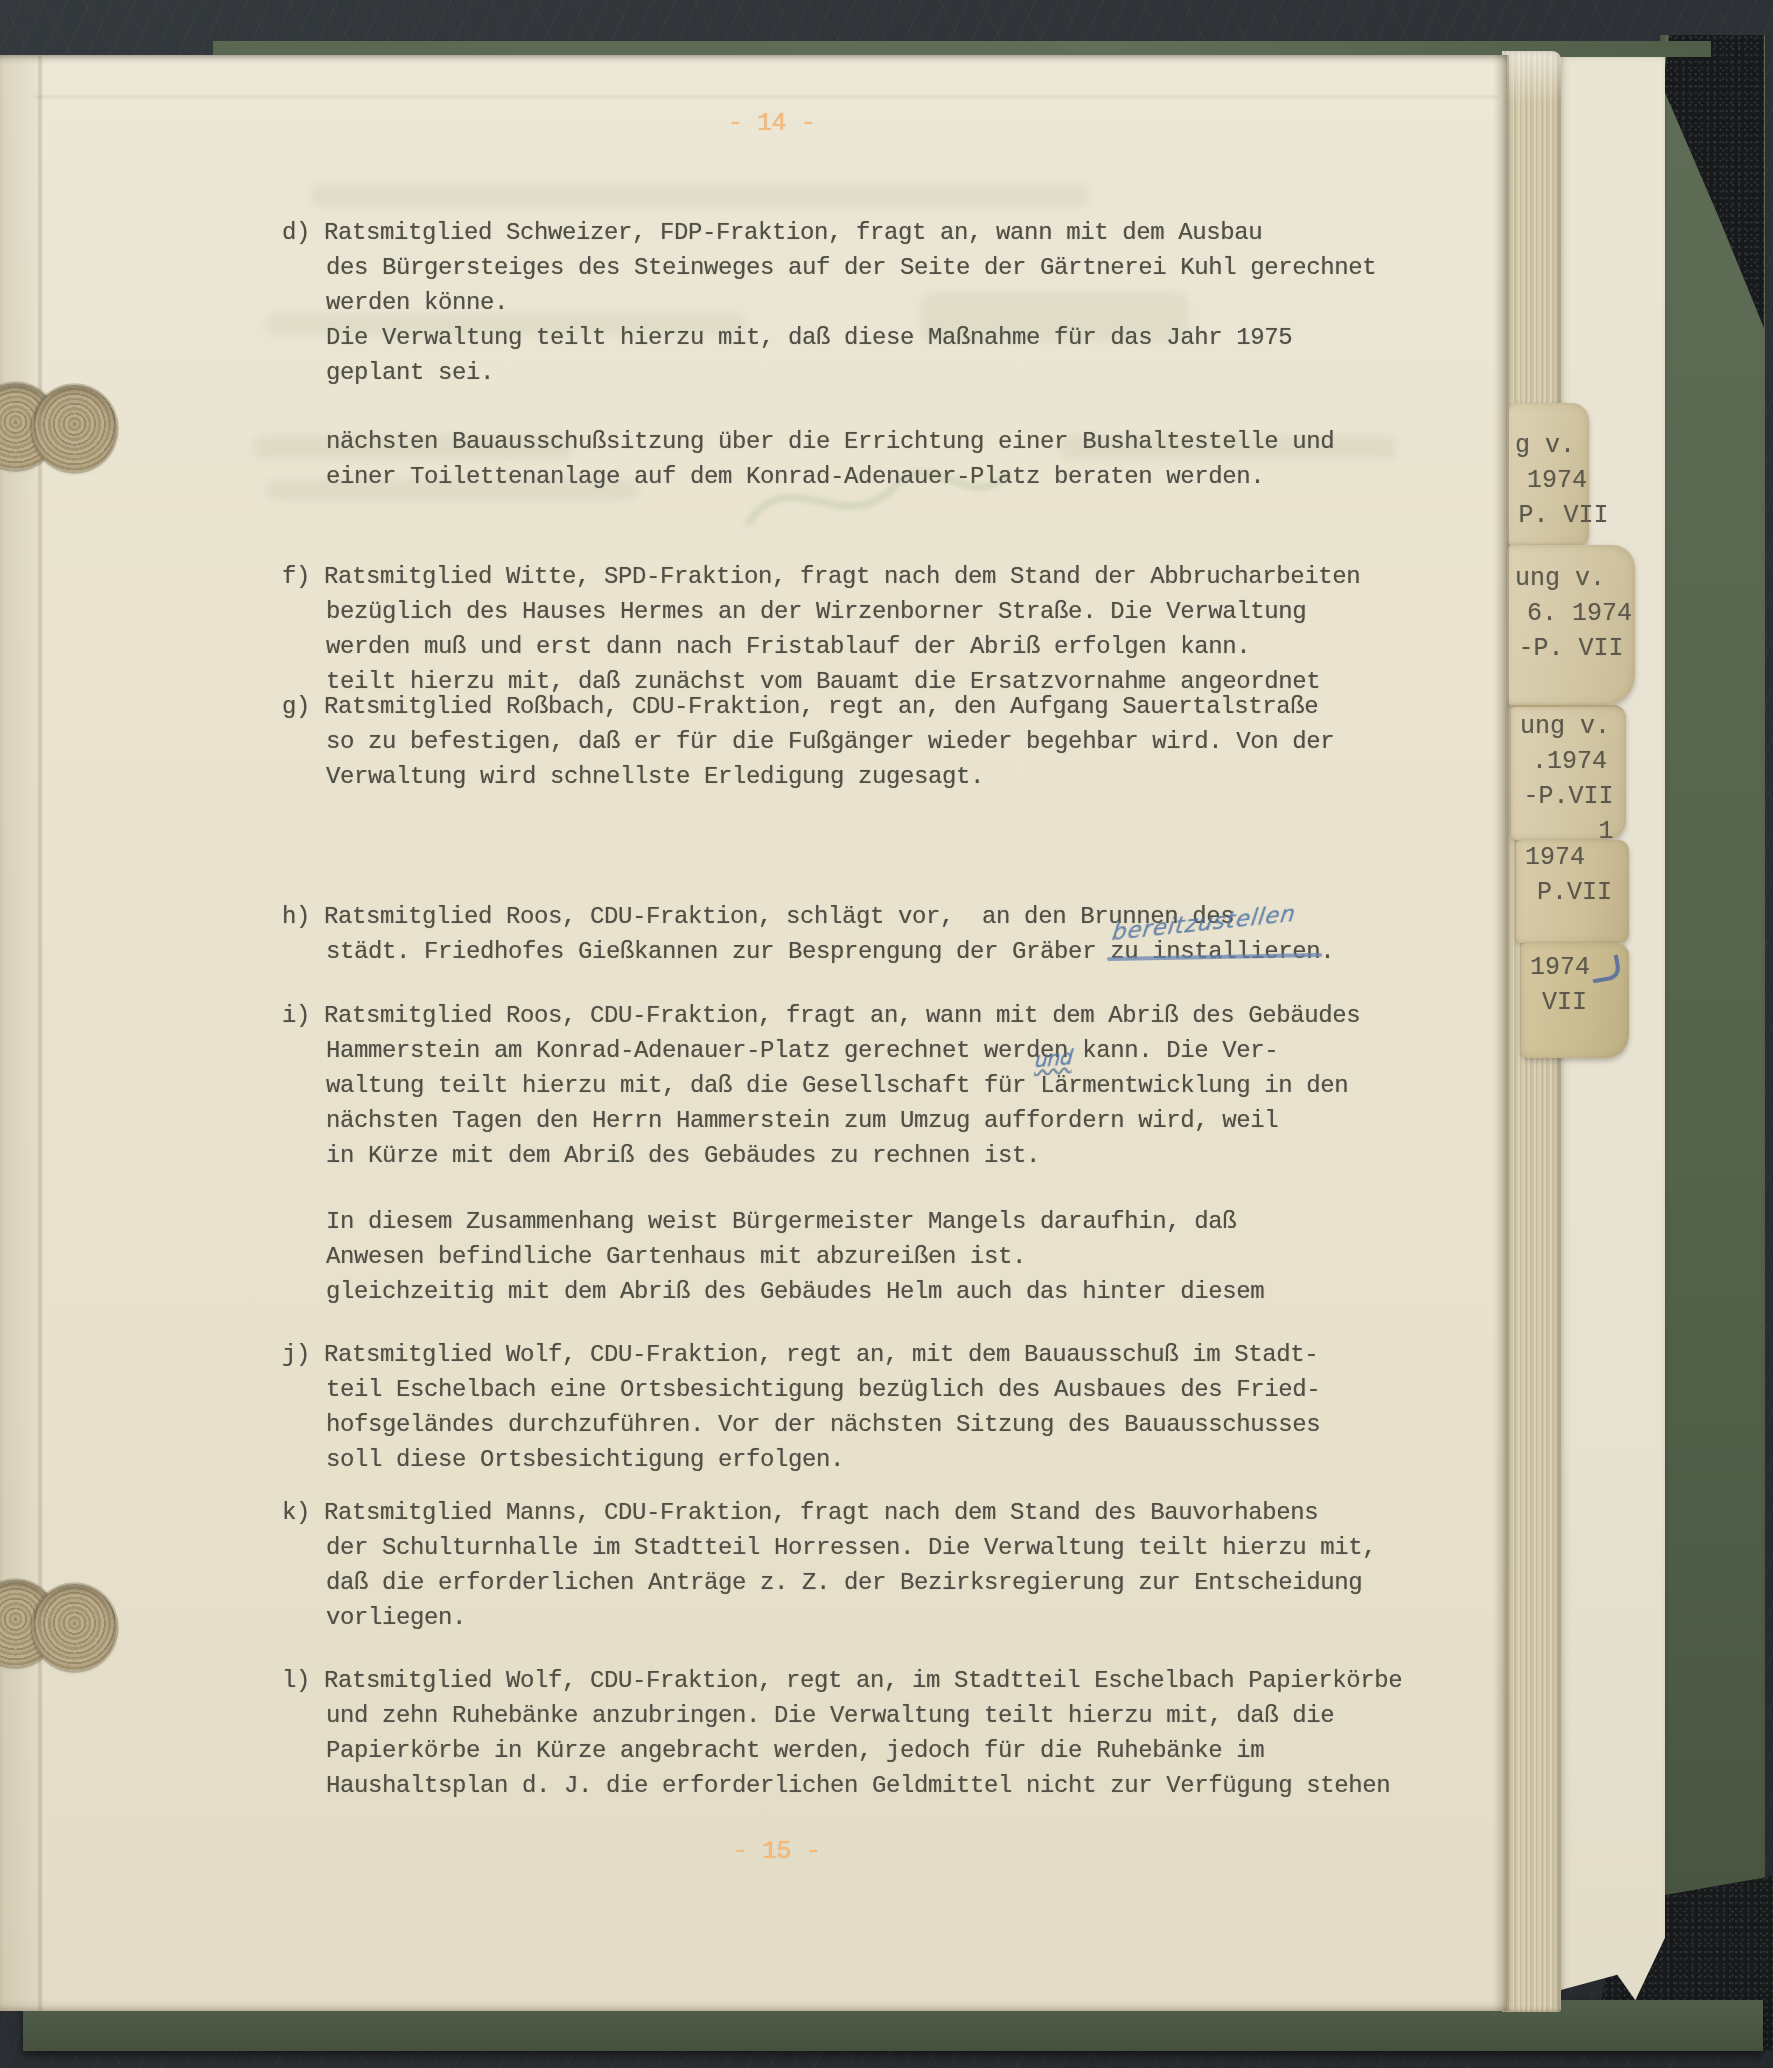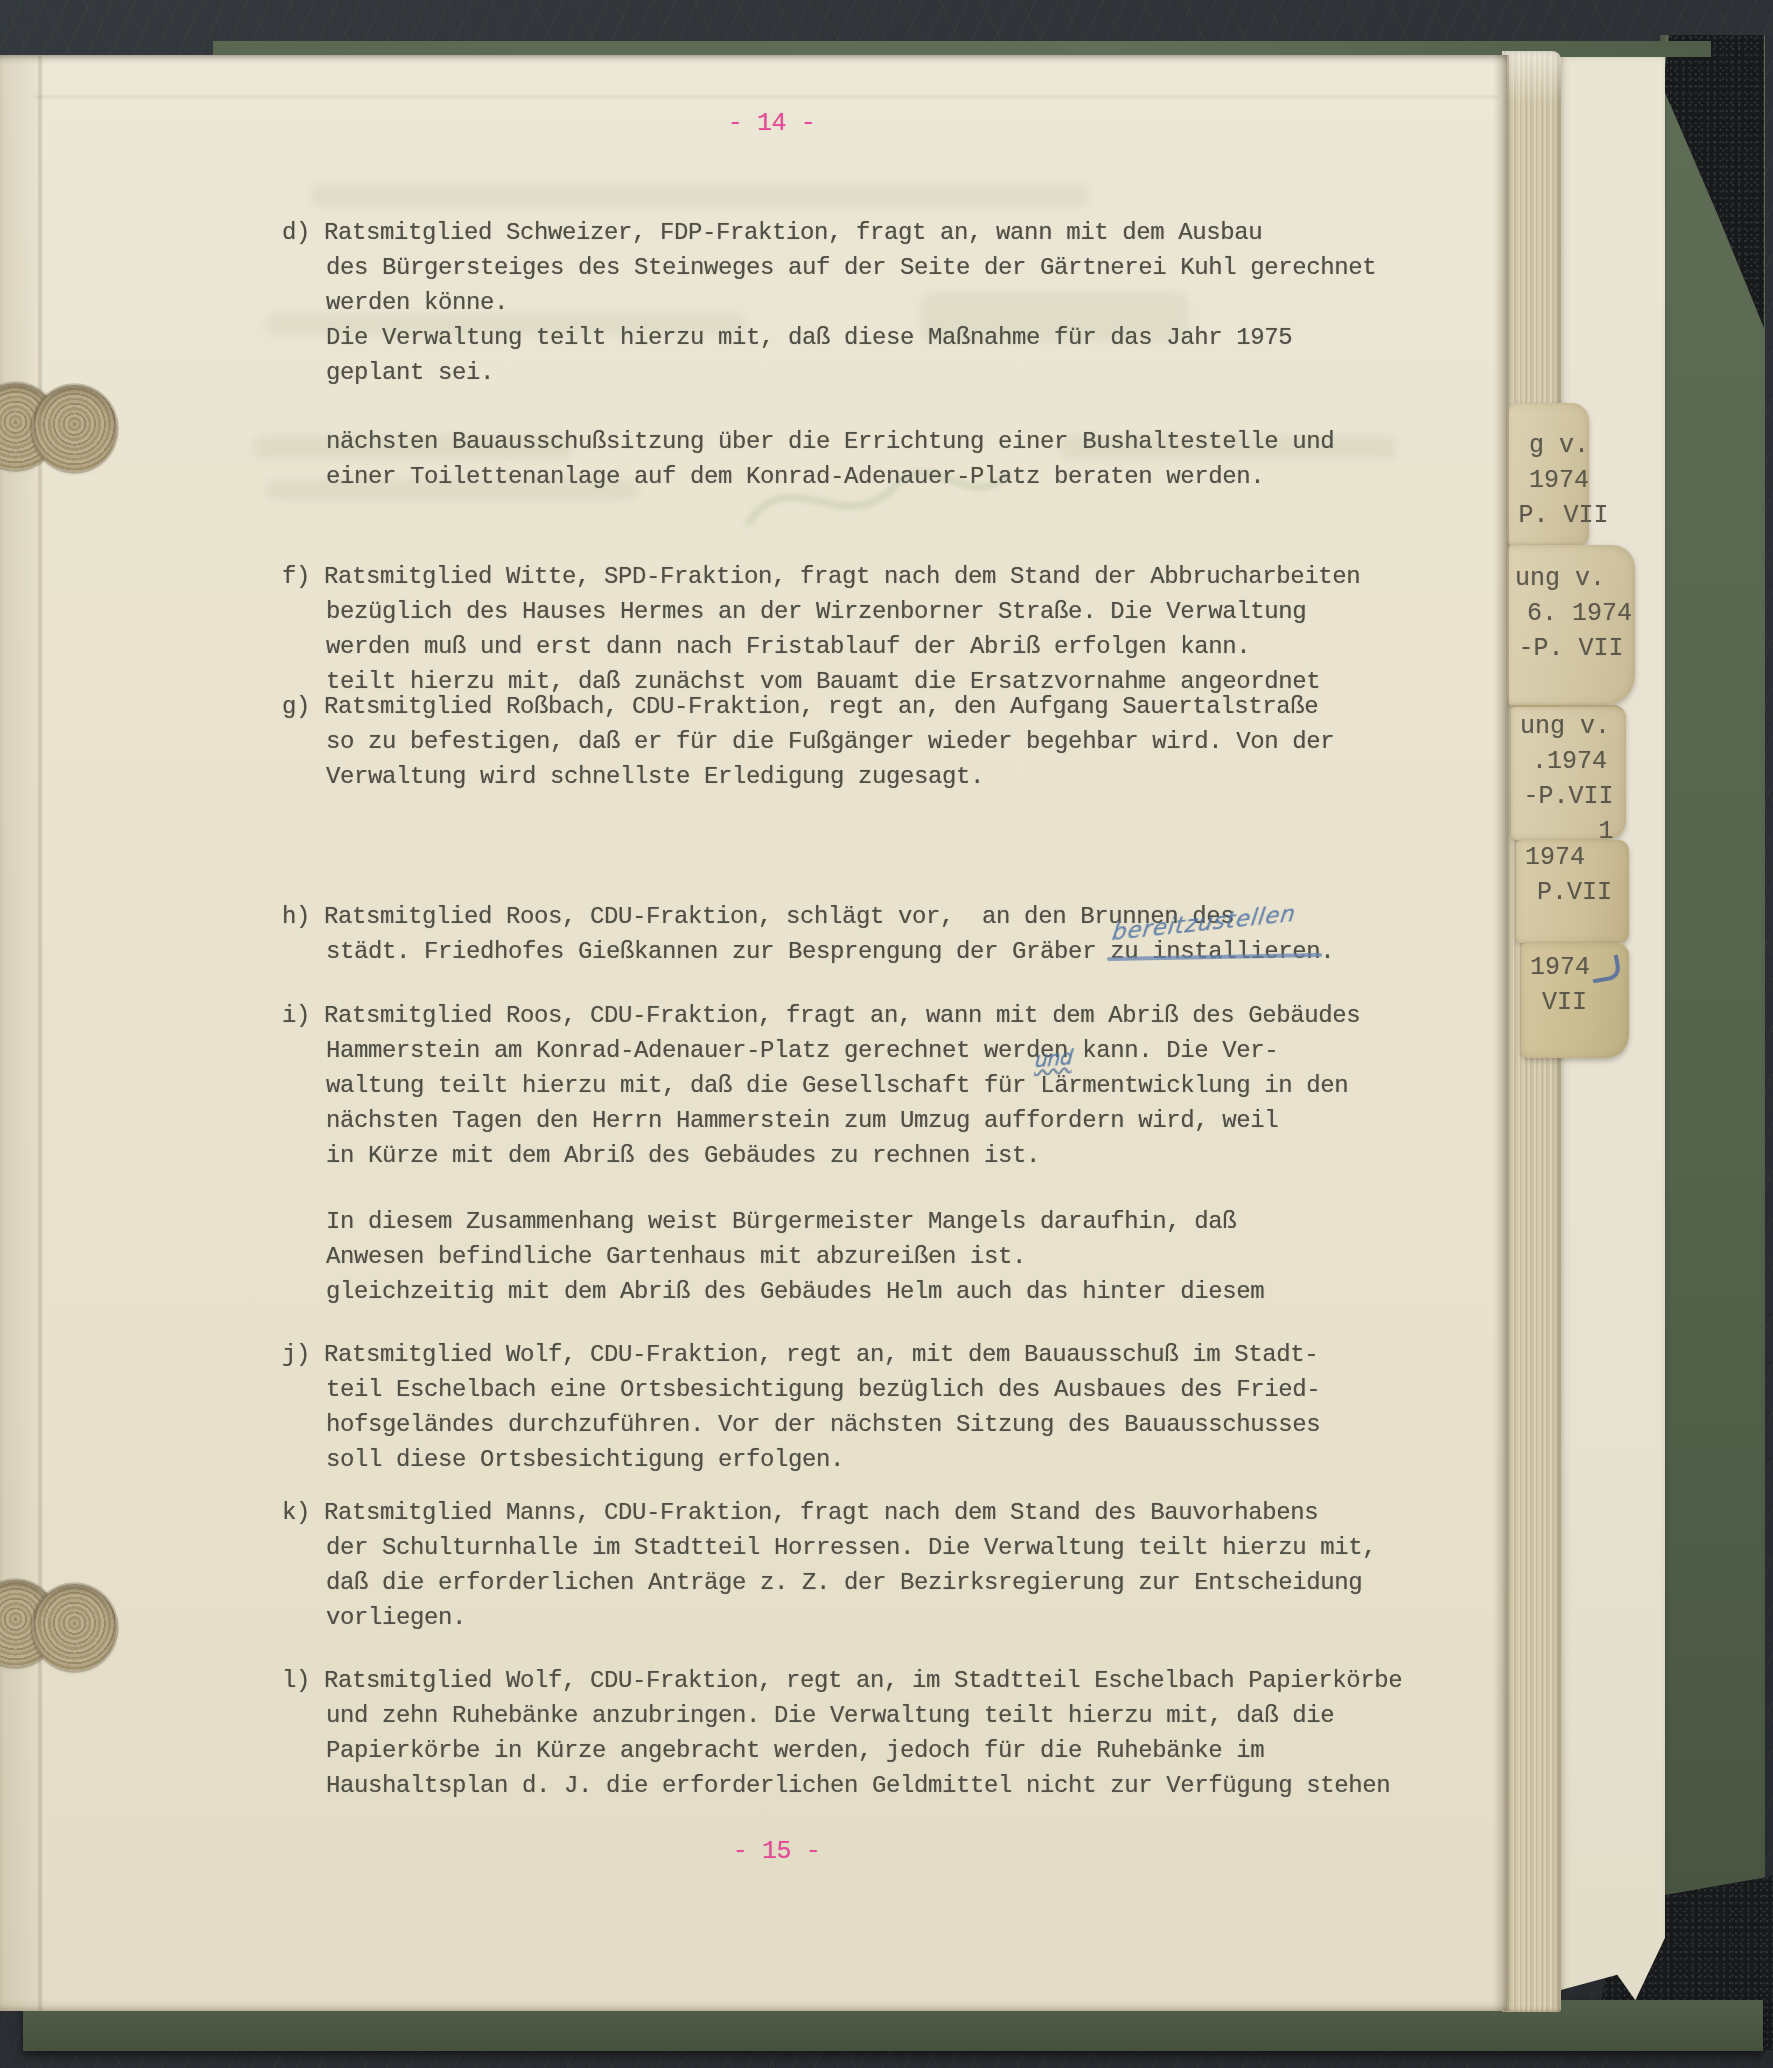--- a/index.html
+++ b/index.html
@@ -54,42 +54,42 @@
     background:rgba(80,65,35,.10);filter:blur(0.9px);}
   
   .hole{position:absolute;width:85px;height:87px;border-radius:50%;
     background:repeating-radial-gradient(circle at 50% 45%, #9a8a69 0 1.8px, #b5a685 1.8px 4.4px, #a4946f 4.4px 7px, #baac8c 7px 9.8px);
     box-shadow:inset 0 3.5px 8px rgba(0,0,0,.3), 0 0 0 1.8px rgba(120,105,75,.35), 0 1.8px 3.5px rgba(0,0,0,.15);}
   
   .ghost{position:absolute;background:rgba(125,146,106,.10);filter:blur(3.5px);border-radius:10.6px;}
   .gsvg{position:absolute;filter:blur(2.7px);opacity:.55;}
   
   .pagenum{position:absolute;width:195px;text-align:center;
-    font:25px/35px "Liberation Mono",monospace;color:#ec4899;letter-spacing:-0.4px;
+    font:25px/35px "Liberation Mono",monospace;color:#fdba74;letter-spacing:-0.4px;
     text-shadow:0 0 0.9px rgba(80,79,70,.45);}
   .para{position:absolute;left:282px;width:1241px;}
   .tline{font:24px/35px "Liberation Mono",monospace;color:#504f46;letter-spacing:-0.4px;
     white-space:pre;text-shadow:0 0 0.9px rgba(80,79,70,.5);}
   .tline.cont{padding-left:44px;}
   
   .hand{font-family:"DejaVu Sans",sans-serif;font-style:italic;color:#4f77ad;}
   .struckwrap,.notedwrap{position:relative;}
   .strikeline{position:absolute;left:-3.5px;right:-1.8px;top:17px;height:3.5px;border-radius:1.8px;
     background:rgba(100,130,176,.72);transform:rotate(-1.1deg);filter:blur(0.4px);}
   .note-h{position:absolute;top:-26.6px;left:1.8px;font-size:23px;line-height:23px;white-space:nowrap;
     transform:rotate(-6deg) skewX(-14deg);letter-spacing:0.9px;opacity:.88;filter:blur(0.3px);}
   .note-i{position:absolute;top:-23px;left:-5.3px;font-size:20.4px;line-height:20.4px;white-space:nowrap;
     transform:rotate(-5deg) skewX(-10deg);opacity:.9;filter:blur(0.3px);
     text-decoration:underline wavy rgba(79,119,173,.65);}
   
   .tab{position:absolute;box-sizing:border-box;
     background:linear-gradient(100deg,#ddd2b4 0%,#d3c7a5 55%,#c8ba95 100%);
     box-shadow:0 2.7px 5.3px rgba(0,0,0,.22), inset 0 0 7px rgba(130,110,70,.28);
     border-radius:8.9px 14px 8.9px 7px;}
-  .tab0{border-radius:12.4px 17.7px 8.9px 7px;text-align:right;}
+  .tab0{border-radius:12.4px 17.7px 8.9px 7px;}
   .tab1{border-radius:7px 23px 30px 7px;}
   .tab2{border-top:2.7px solid #b4a47c;border-radius:5.3px 12.4px 19.5px 7px;}
   .tab3{border-radius:5.3px 10.6px 8.9px 7px;background:linear-gradient(100deg,#d9cdab 0%,#cec099 60%,#c0b089 100%);}
   .tab4{border-radius:5.3px 12.4px 23px 8.9px;background:linear-gradient(100deg,#d5c7a0 0%,#cabb90 60%,#bcae83 100%);}
   .tabline{font:25px/35px "Liberation Mono",monospace;color:#5c594c;padding-left:8.9px;
     white-space:nowrap;text-shadow:0 0 0.9px rgba(92,89,76,.4);}
   .tab .tabline:nth-child(2){padding-left:21px;}
   .tab .tabline:nth-child(3){padding-left:12.4px;}
   .tab .tabline:nth-child(4){text-align:right;padding-right:12.4px;padding-left:0;}
   .penmark{position:absolute;right:8.9px;top:14px;width:25px;height:19.5px;

